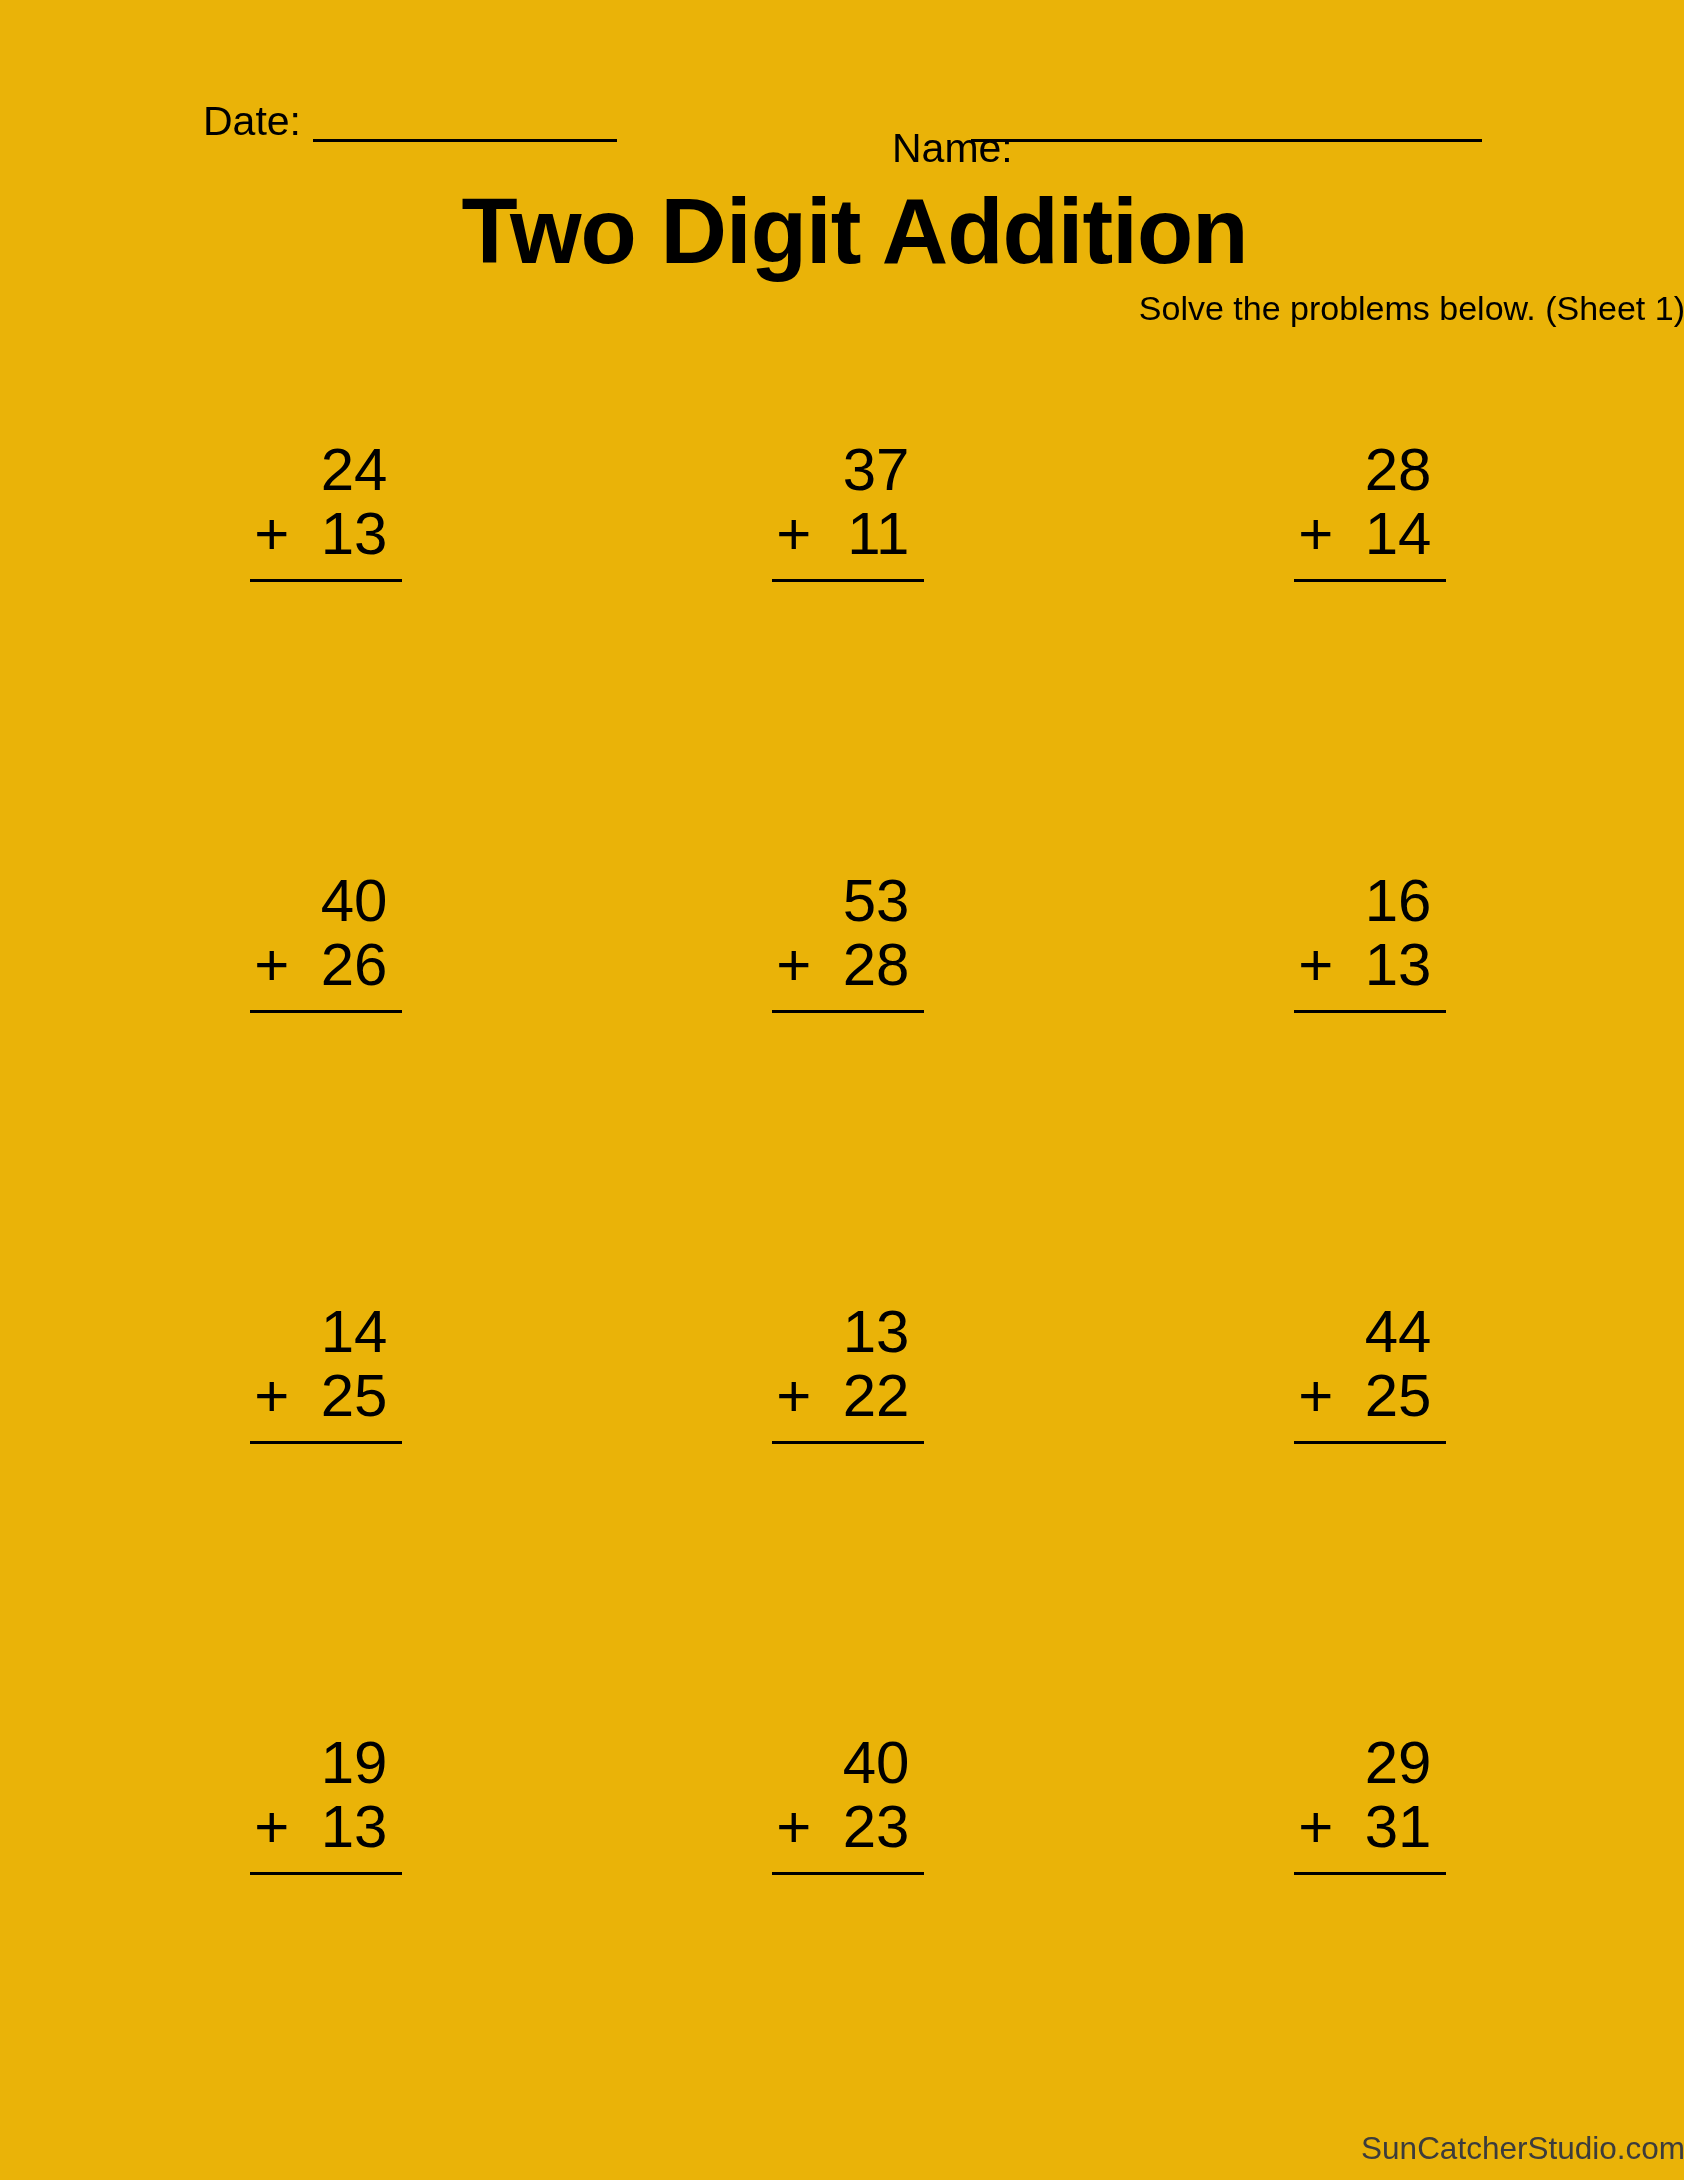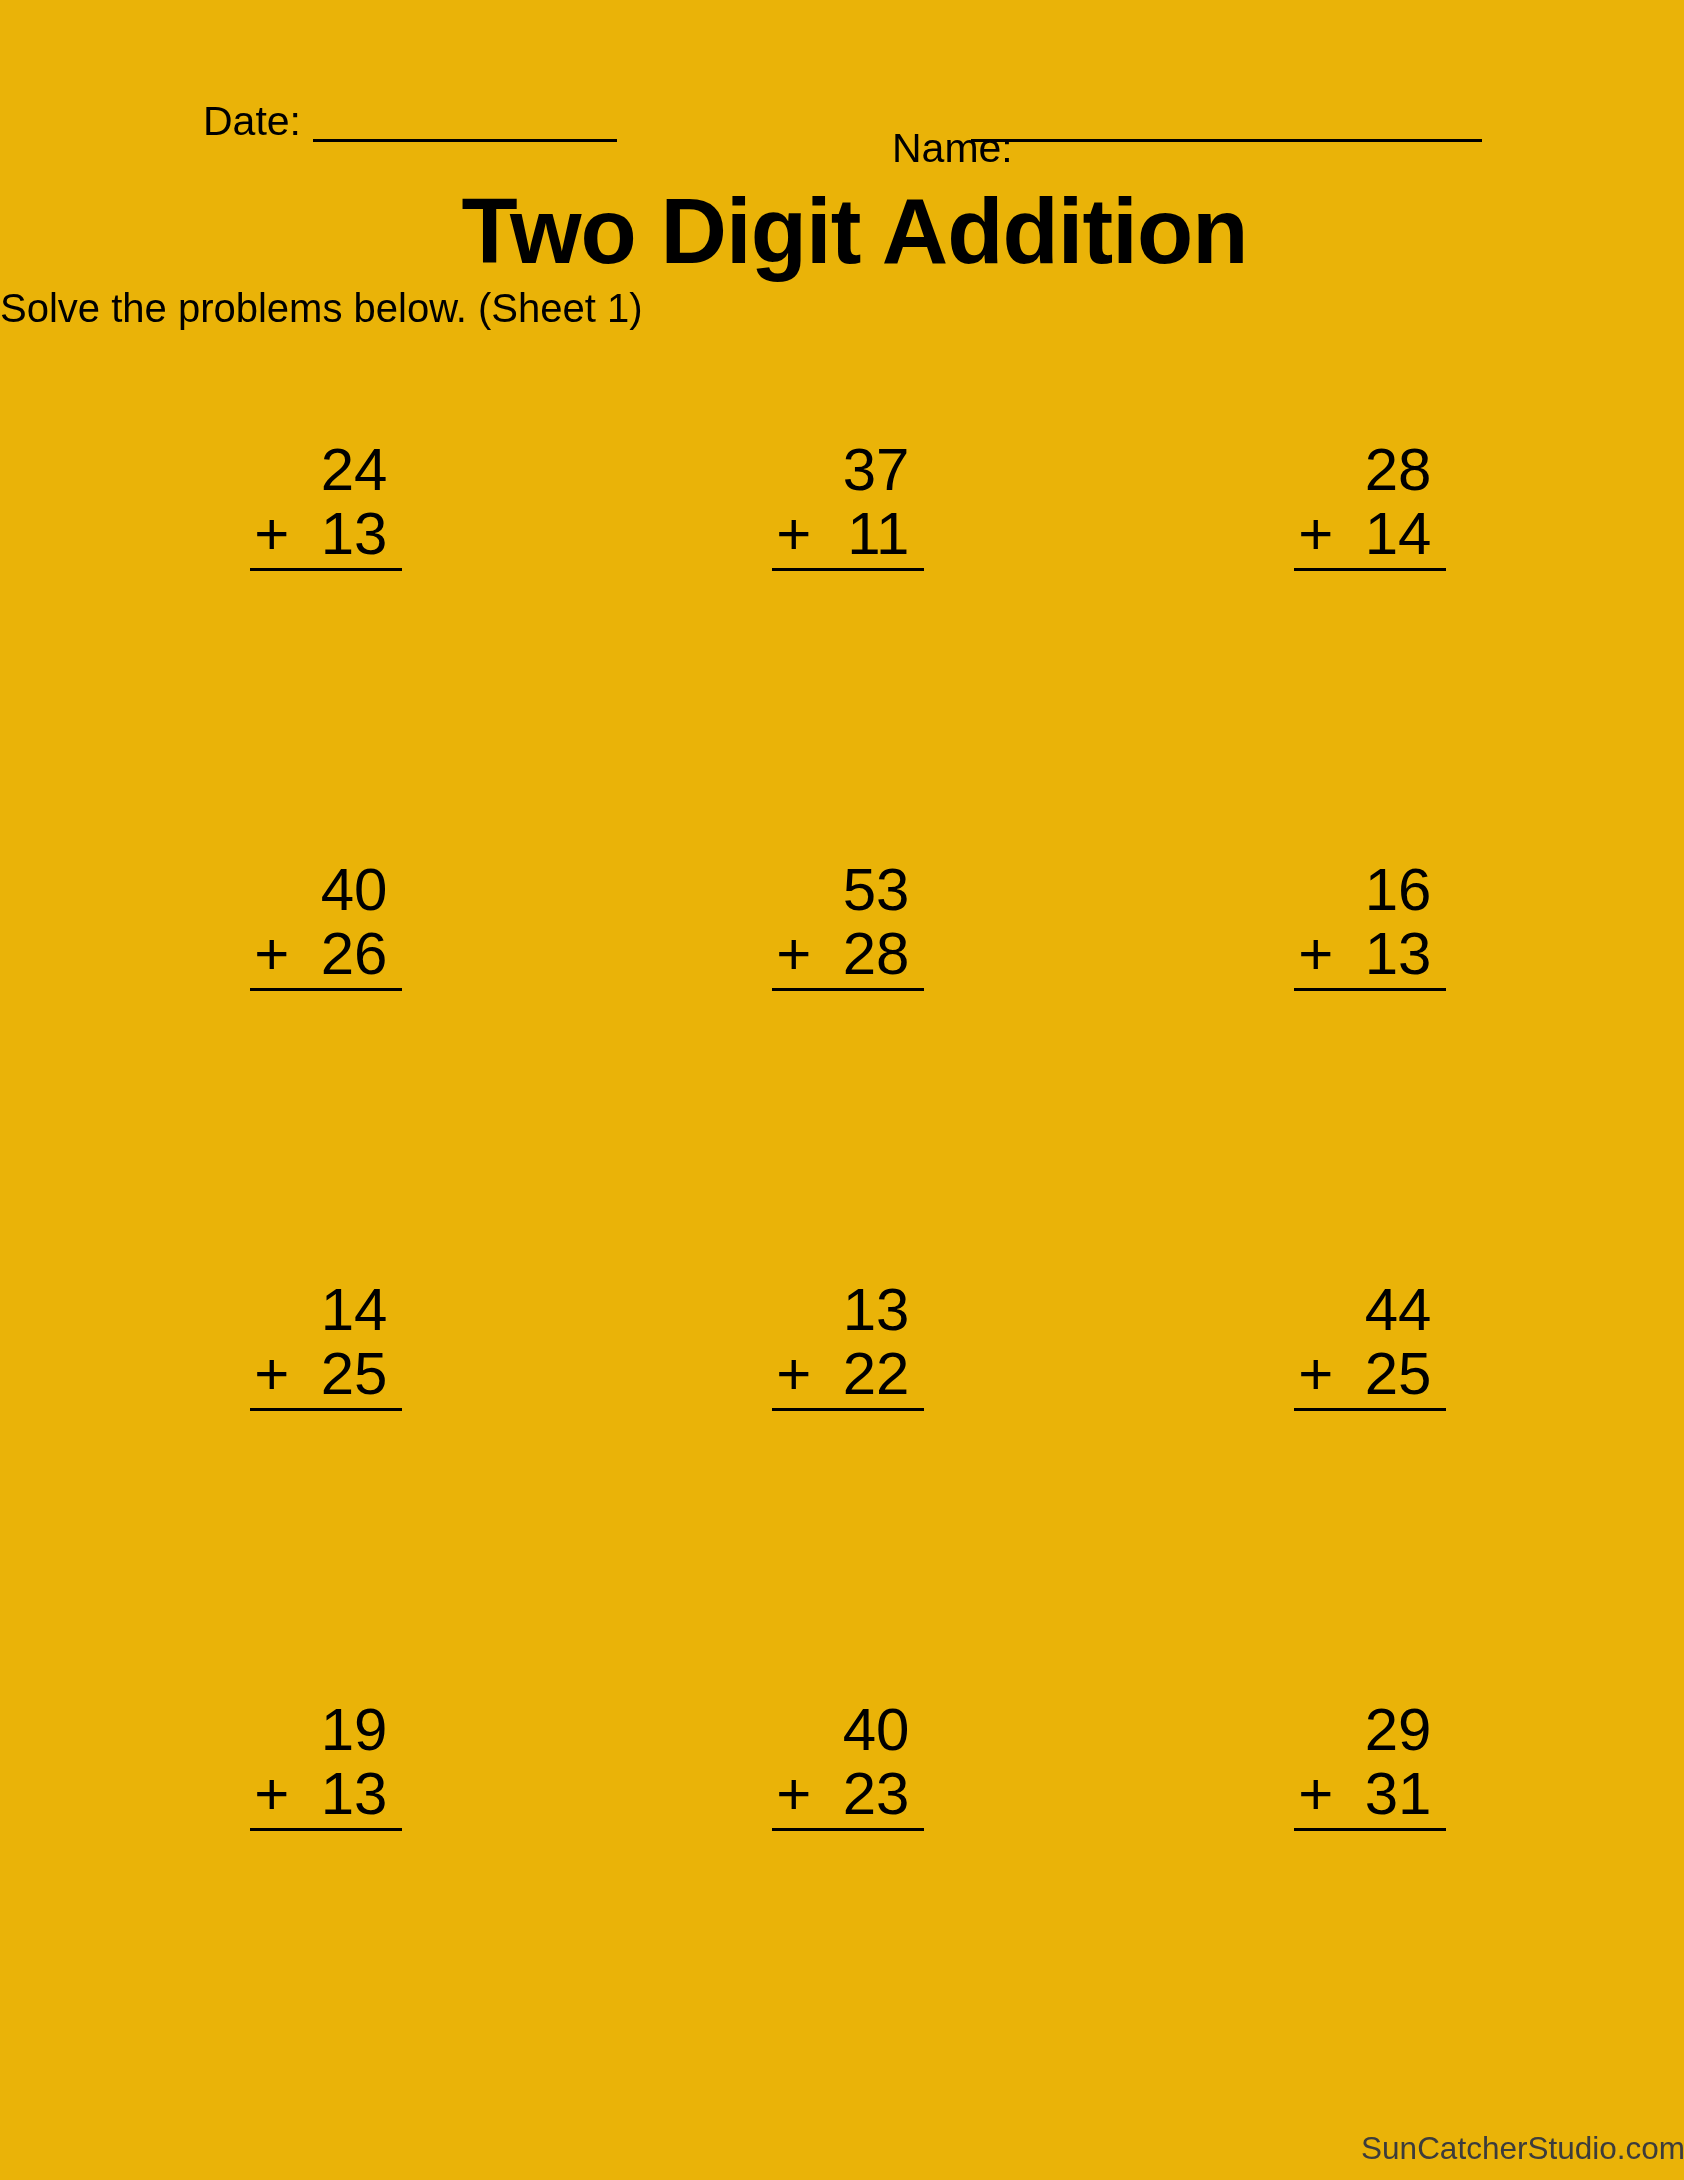--- a/index.html
+++ b/index.html
@@ -47,40 +47,40 @@
     line-height: 94px;
     font-weight: bold;
     letter-spacing: -0.9px;
     white-space: nowrap;
   }
   .subtitle {
     position: absolute;
     top: 288px;
     left: 0;
     width: 100%;
-    text-align: left;
-    font-size: 40px;
+    text-align: right;
+    font-size: 34px;
     line-height: 41px;
     white-space: nowrap;
   }
 
   
   .problems {
     position: absolute;
     left: 250px;
     top: 438px;
     display: grid;
     grid-template-columns: repeat(3, 152px);
     column-gap: 370px;
     row-gap: 287px;
   }
   .problem {
     width: 152px;
     border-bottom: 3.4px solid #000000;
-    padding-bottom: 2px;
+    padding-bottom: 13px;
   }
   .top-num {
     font-size: 60px;
     line-height: 64px;
     text-align: right;
     padding-right: 14.5px;
     white-space: nowrap;
   }
   .bottom-row {
     font-size: 60px;

